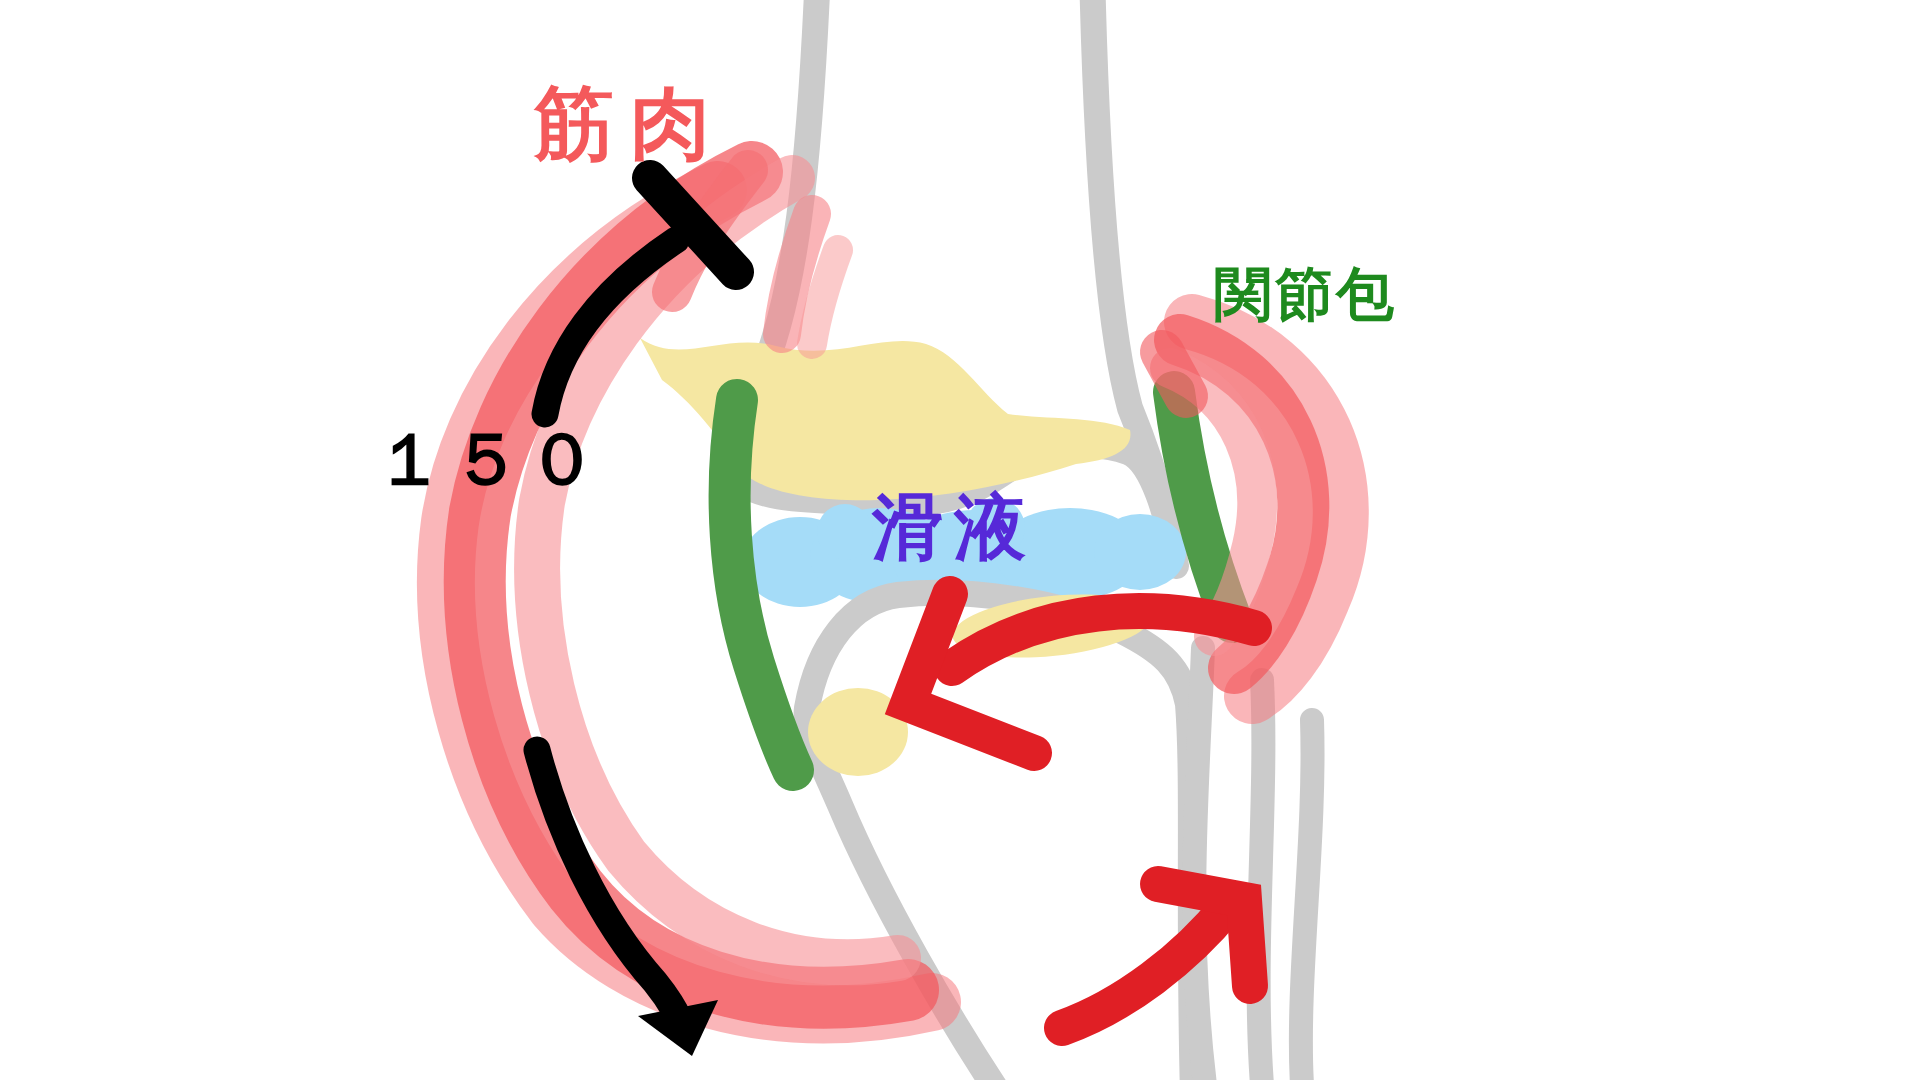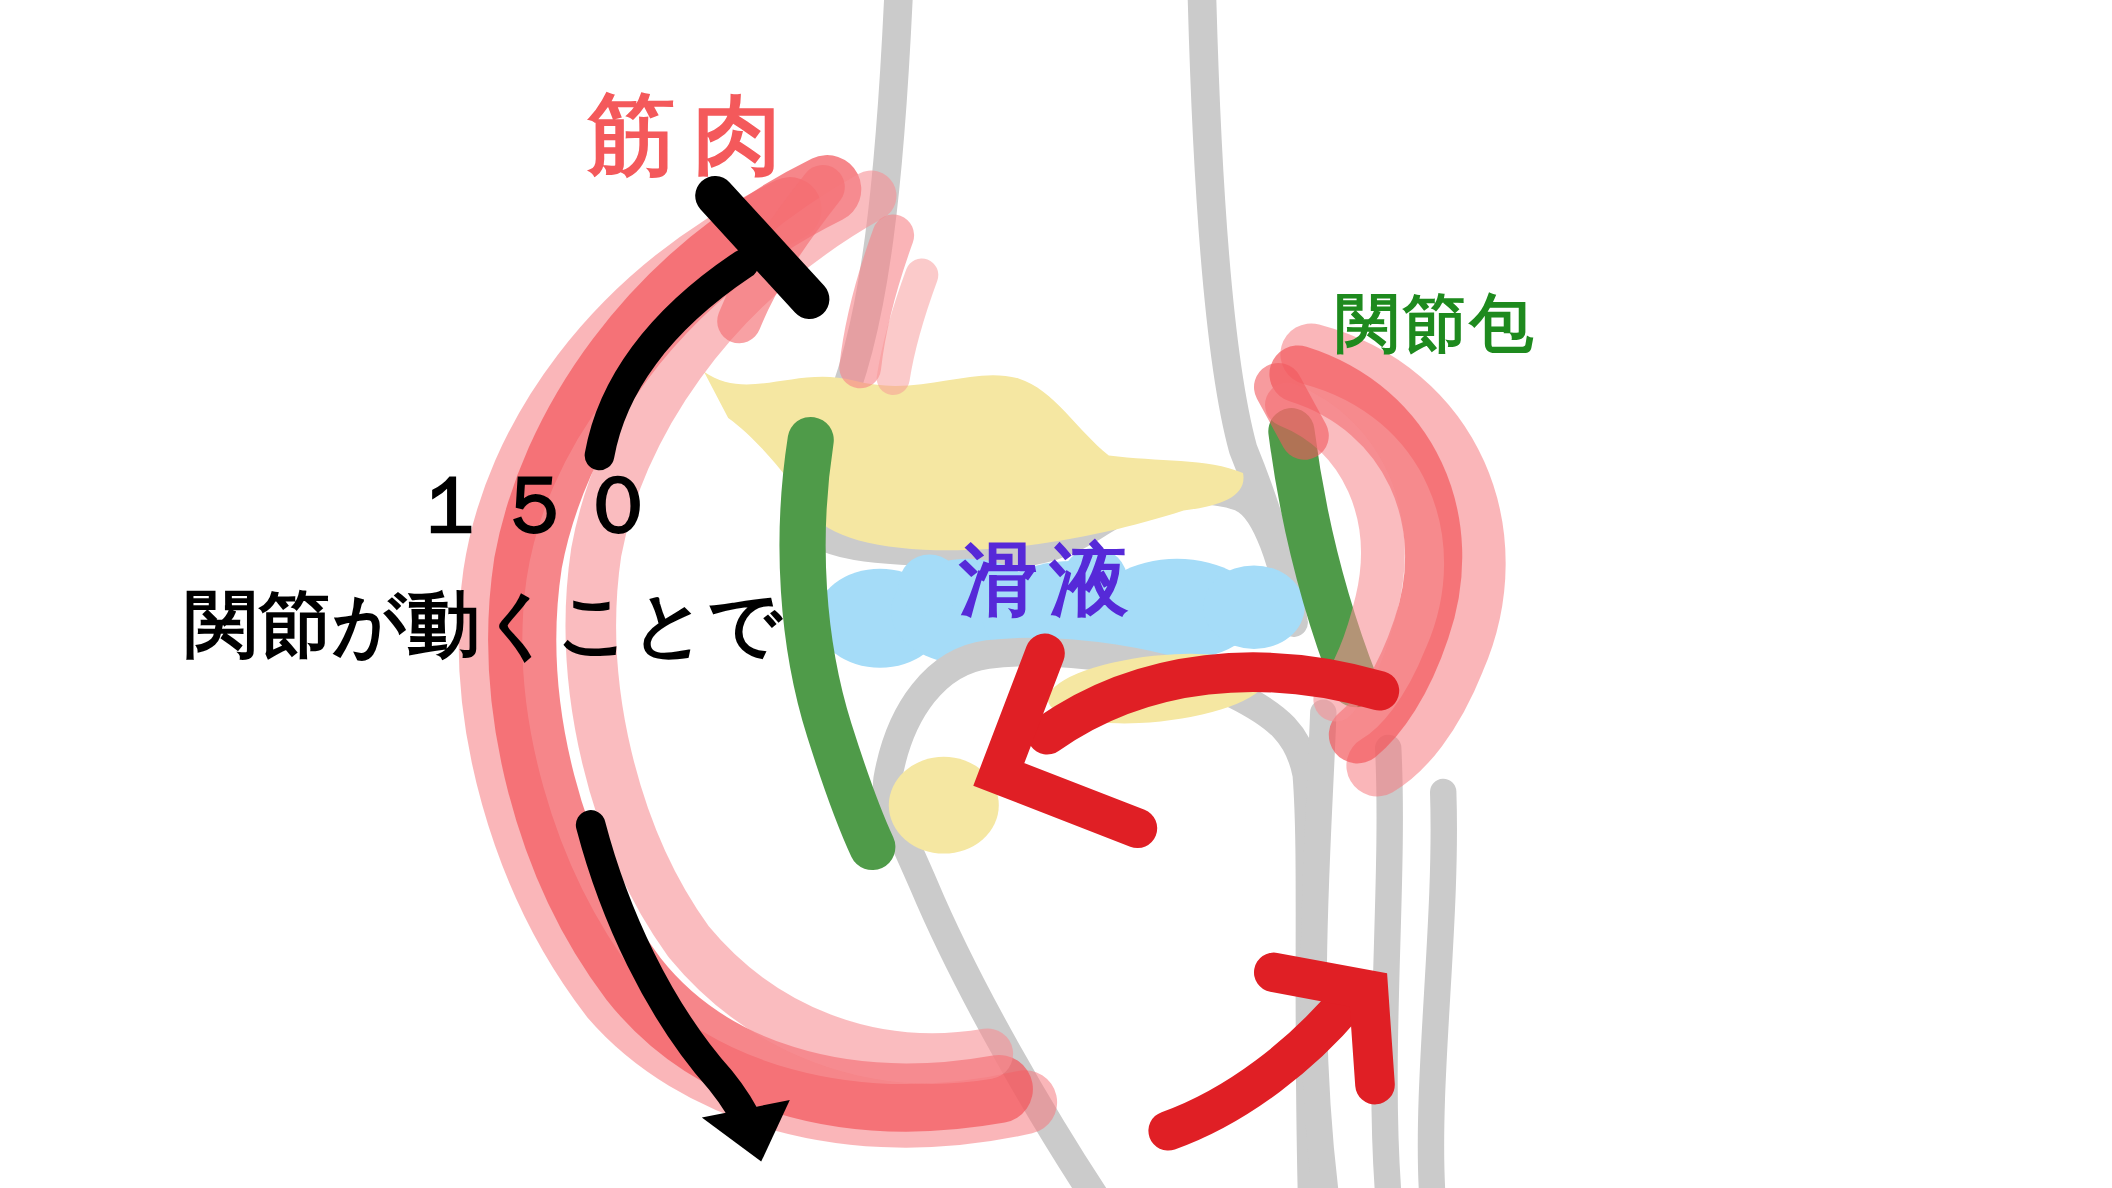--- a/index.html
+++ b/index.html
@@ -120,15 +120,14 @@
       <path stroke-width="36" d="M 950 594 L 908 704 L 1034 753"></path>
       <path stroke-width="36" d="M 1062 1028 C 1124 1006, 1186 958, 1228 906"></path>
       <path stroke-width="36" d="M 1158 884 L 1244 900 L 1250 986"></path>
     </g>
   </svg>
 
   <div class="label label-muscle">筋肉</div>
   <div class="label label-capsule">関節包</div>
   <div class="label label-fluid">滑液</div>
   <div class="label label-angle">１５０</div>
-  <div class="label label-caption1">関節が動くことで</div>
 
 </div>
 
 </body></html>

